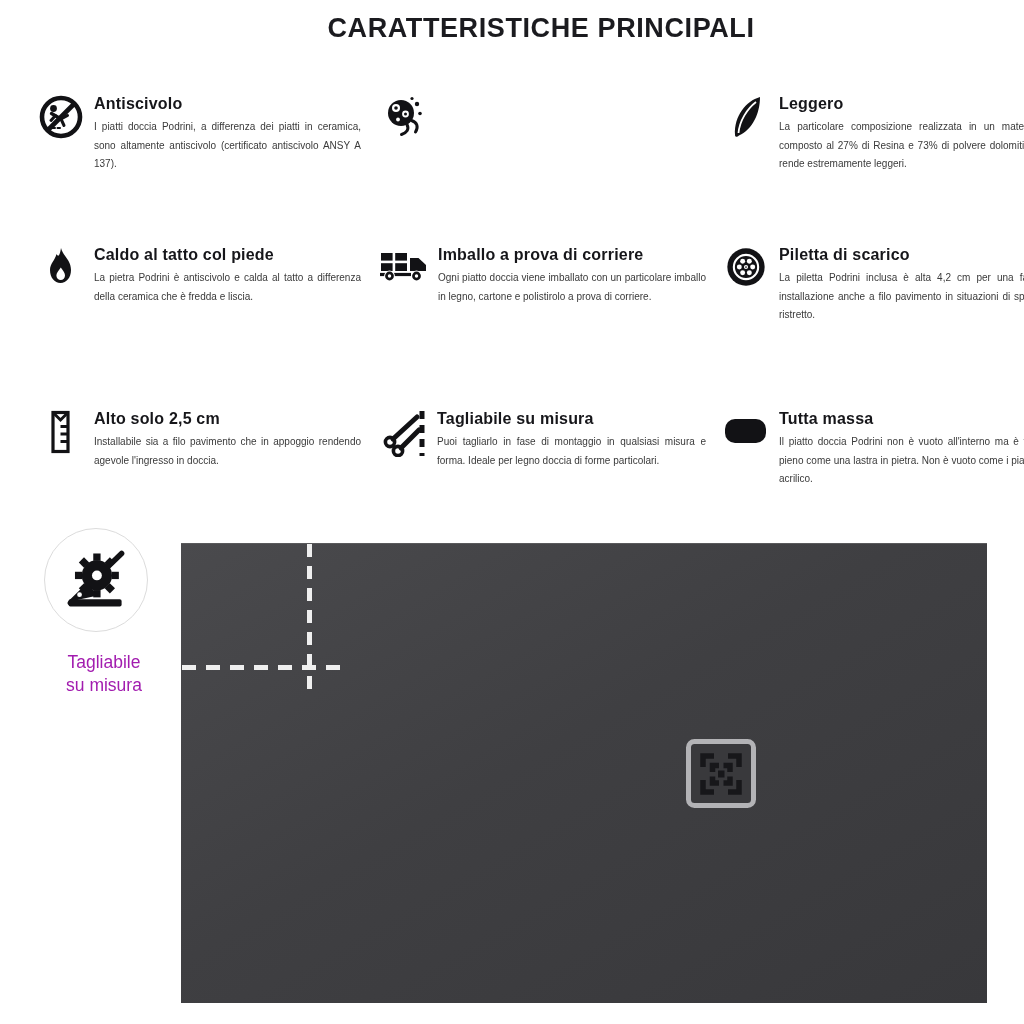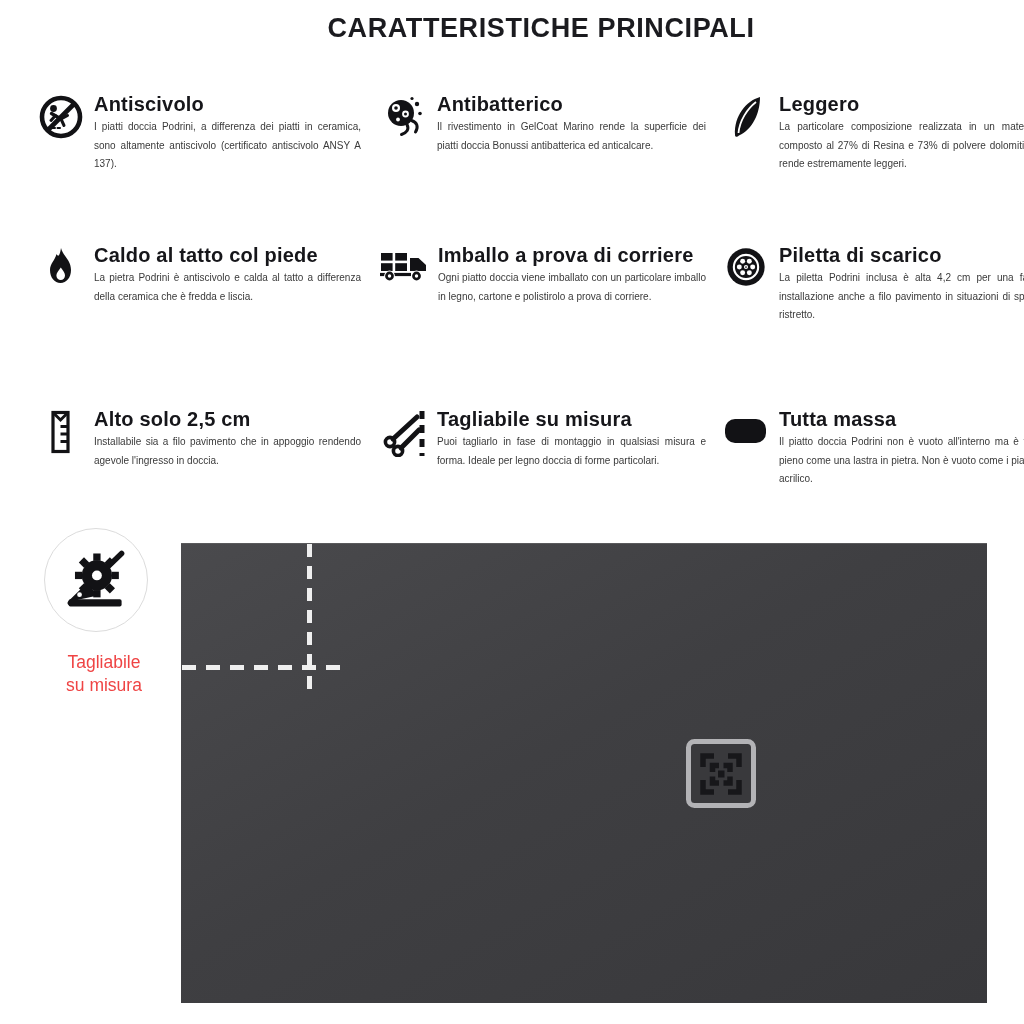--- a/index.html
+++ b/index.html
@@ -5,28 +5,28 @@
   html,body{margin:0;padding:0;background:#ffffff;}
   .page{position:relative;width:1024px;height:1024px;background:#ffffff;overflow:hidden;
         font-family:"Liberation Sans", sans-serif;margin-left:29px;}
   .page-title{position:absolute;left:0;top:12px;width:1024px;margin:0;text-align:center;
         font-size:27px;line-height:32px;font-weight:700;letter-spacing:.6px;color:#1b1b1f;}
   .cell{position:absolute;display:flex;gap:10px;}
   .c1{left:8px;width:324px}.c2{left:351px;width:326px}.c3{left:693px;width:321px}
   .r1{top:93px}.r2{top:244px}.r3{top:408px}
   .icon{flex:0 0 47px;display:flex;justify-content:center;align-items:flex-start;padding-top:1px;}
   .ftext{flex:1;min-width:0;}
-  .ftext h2{margin:0 0 3px 0;font-size:20px;line-height:22px;font-weight:700;color:#16161a;letter-spacing:.2px;}
+  .ftext h2{margin:0 0 3px 0;font-size:16px;line-height:22px;font-weight:700;color:#16161a;letter-spacing:.2px;}
   .ftext p{margin:0;font-size:10px;line-height:18.6px;color:#3a3a3a;text-align:justify;}
   
   .badge-circle{position:absolute;left:15px;top:528px;width:104px;height:104px;border-radius:50%;
         background:#fff;border:1px solid #dcdcdc;box-sizing:border-box;
         display:flex;align-items:center;justify-content:center;}
   .badge-label{position:absolute;left:0;top:651px;width:150px;text-align:center;
-        font-size:17.5px;line-height:23px;color:#ef4444;}
+        font-size:17.5px;line-height:23px;color:#a21caf;}
   
   .photo{position:absolute;left:152px;top:543px;width:806px;height:460px;
         background:linear-gradient(150deg,#4a4a4d 0%,#3f3f42 45%,#38383b 100%);
         border-top:1px solid #5a5a5c;box-sizing:border-box;}
   .dash-v{position:absolute;left:126px;top:0;width:5px;height:145px;
         background:repeating-linear-gradient(to bottom,#efefef 0 13px,transparent 13px 22px);}
   .dash-h{position:absolute;left:1px;top:121px;width:158px;height:5px;
         background:repeating-linear-gradient(to right,#efefef 0 14px,transparent 14px 24px);}
   .drain{position:absolute;left:505px;top:195px;width:70px;height:69px;}
   svg{display:block;}
@@ -70,24 +70,20 @@
         <circle cx="16" cy="25.5" r="1.9" fill="#fff"></circle>
         <g stroke="#121215" stroke-width="3" fill="none" stroke-linecap="round">
           <path d="M29.5 26.5 C35.5 28.5 36.5 33 33.5 38"></path>
           <path d="M25 30.5 C27.5 35.5 24.5 39 19.5 40.5"></path>
         </g>
         <circle cx="35" cy="10" r="2.2" fill="#121215"></circle>
         <circle cx="38" cy="19.5" r="1.8" fill="#121215"></circle>
         <circle cx="30" cy="4.5" r="1.6" fill="#121215"></circle>
       </svg>
     </span>
-    <div class="ftext">
-      <h2>Antibatterico</h2>
-      <p>Il rivestimento in GelCoat Marino rende la superficie dei piatti doccia Bonussi antibatterica ed anticalcare.</p>
-    </div>
   </article>
 
   <article class="cell c3 r1">
     <span class="icon">
       <svg width="40" height="46" viewBox="0 0 40 46">
         <path d="M34 3 C20 7 8 22 9 41 C9 43 11 43.5 13 41.5 C27 35 34 19 34 3 Z" fill="#121215"></path>
         <path d="M30 8 C21 15 13.5 27 12.5 39" stroke="#fff" stroke-width="1.8" fill="none"></path>
       </svg>
     </span>
     <div class="ftext">

